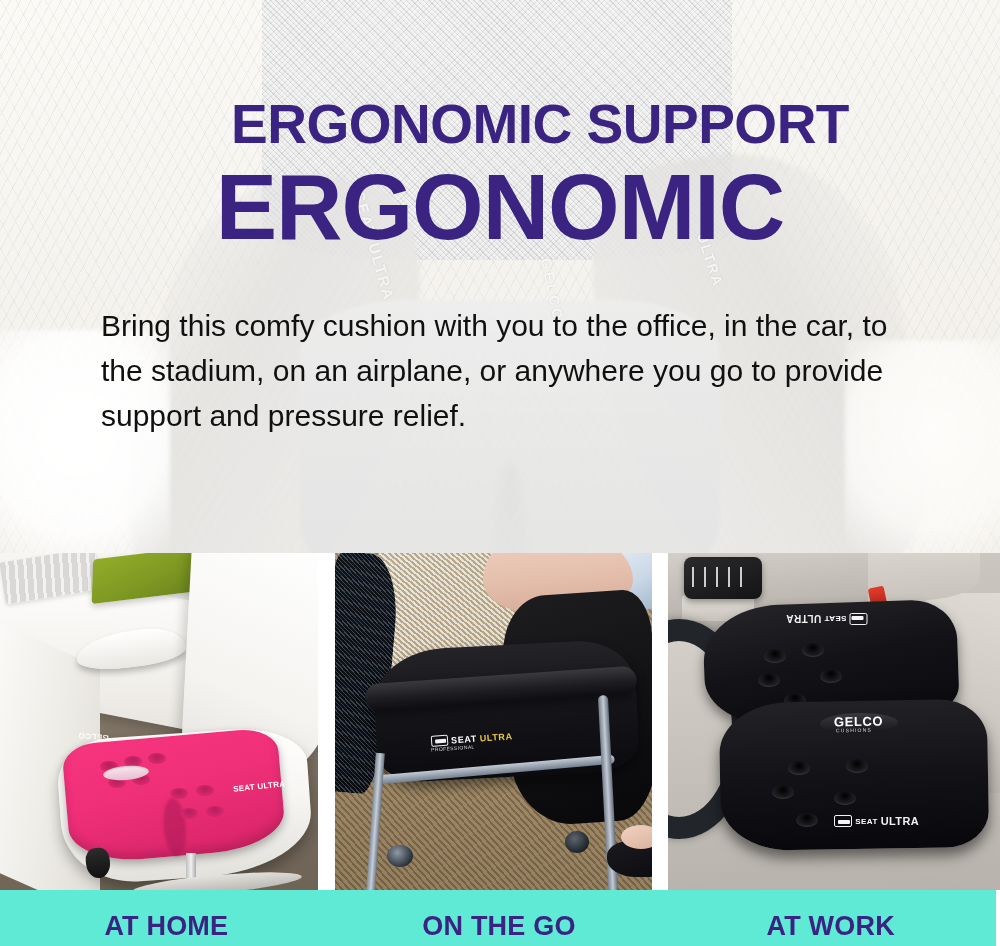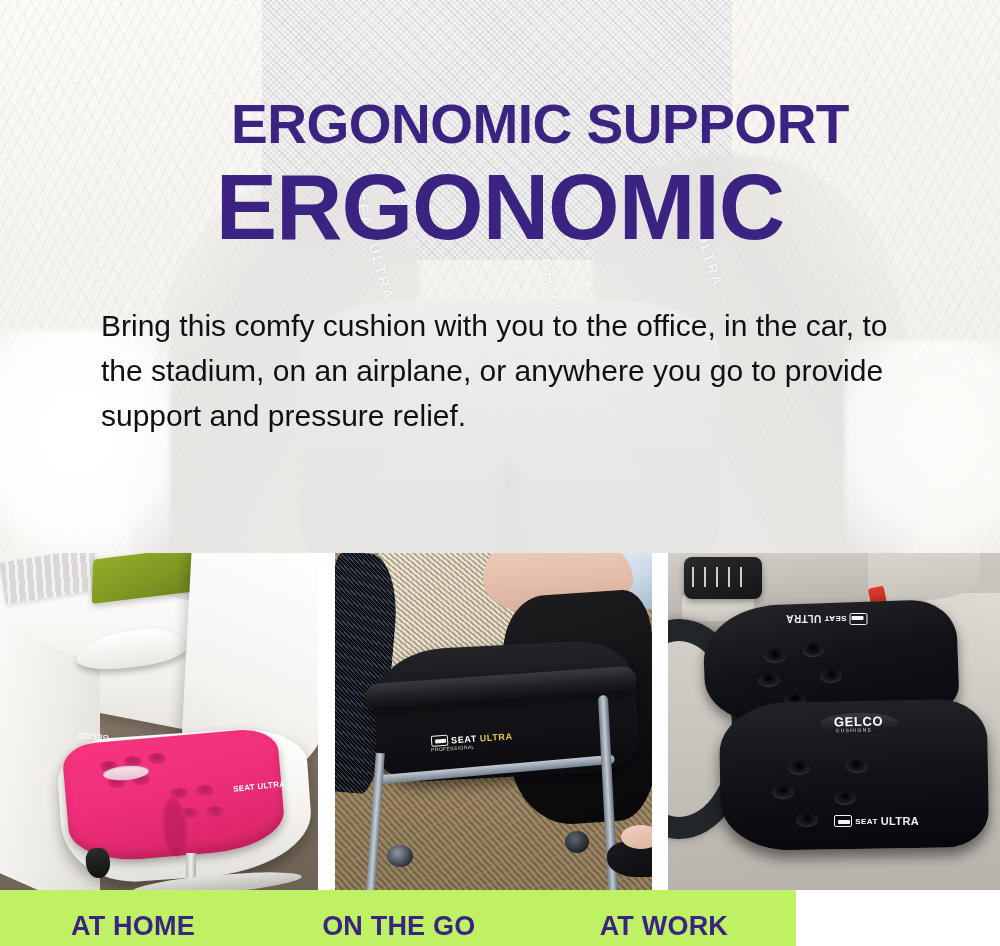--- a/index.html
+++ b/index.html
@@ -541,23 +541,23 @@
     content: ""; position: absolute; left: 3px; top: 3.5px;
     width: 12px; height: 4px; background: #f4f4f4; border-radius: 1px;
   }
   .lbl-seat { color: #ffffff; font-size: 8px; }
   .lbl-ultra { color: #f0f0f0; }
 
   
   .captions {
     position: absolute;
     left: 0; top: 890px;
-    width: 796px;
+    width: 996px;
     height: 56px;
-    background: #bef264;
+    background: #5eead4;
     display: flex;
   }
   .caption {
     width: 333px;
     display: flex;
     align-items: center;
     justify-content: center;
     color: #3b2382;
     font-weight: 700;
     font-size: 27px;

